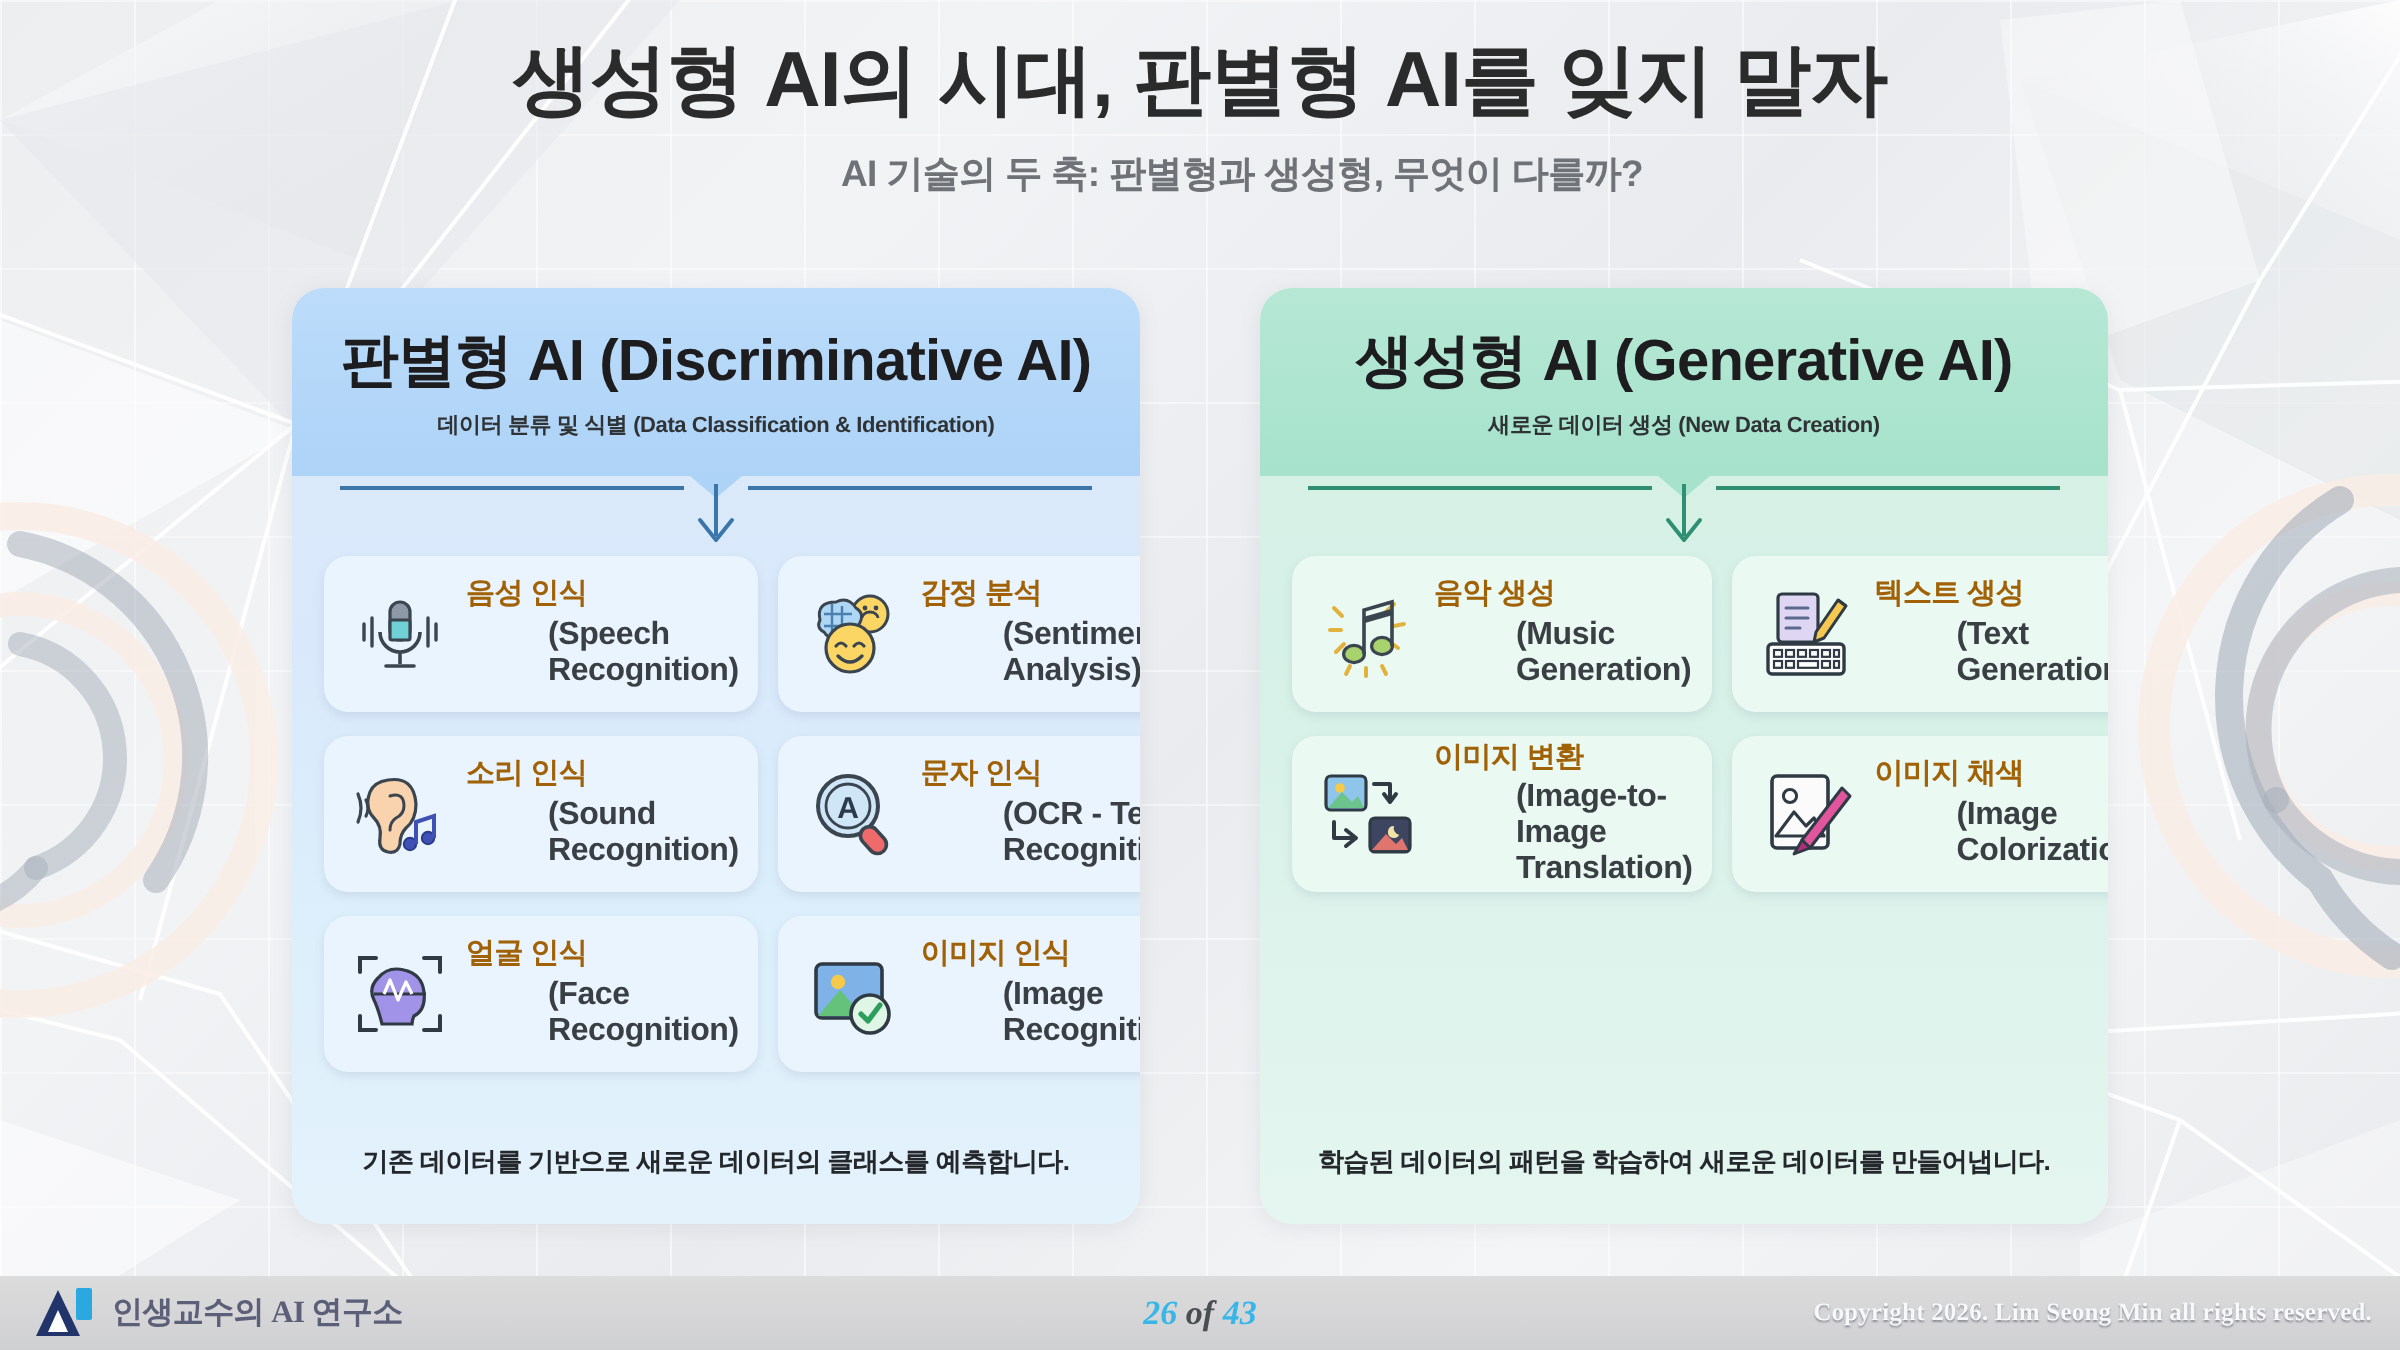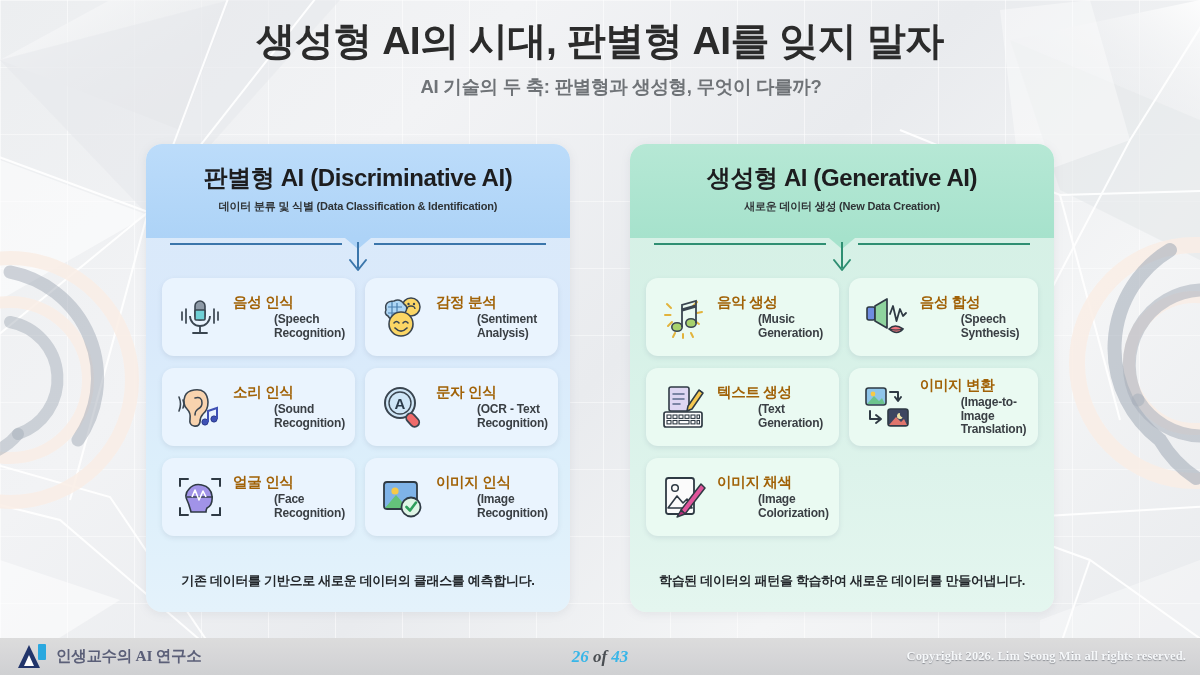--- a/index.html
+++ b/index.html
@@ -78,21 +78,21 @@
     height: 94px;
     padding-top: 20px;
     box-sizing: border-box;
     text-align: center;
     border-radius: 16px 16px 0 0;
   }
   .left  .panel-head { background: linear-gradient(180deg,#bcdcfa 0%, #add3f7 100%); }
   .right .panel-head { background: linear-gradient(180deg,#b6e8d5 0%, #a6e2cc 100%); }
 
   .panel-title {
-    font-size: 24px;
+    font-size: 29px;
     font-weight: 700;
     color: #1d1d1f;
     letter-spacing: -0.4px;
     line-height: 1.2;
   }
   .panel-subtitle {
     font-size: 11px;
     font-weight: 600;
     color: #2f3336;
     margin-top: 6px;
@@ -148,21 +148,21 @@
     margin-right: 7px;
   }
   .card-text { line-height: 1.12; }
   .card-label {
     font-size: 14.5px;
     font-weight: 700;
     color: #a16207;
     letter-spacing: -0.3px;
   }
   .card-sub {
-    font-size: 12px;
+    font-size: 16px;
     font-weight: 600;
     color: #3a3f44;
     margin-top: 3px;
     letter-spacing: -0.2px;
     padding-left: 41px;
   }
 
   .panel-footnote {
     position: absolute;
     left: 0;
@@ -459,35 +459,20 @@
             <path d="M 21,33 L 21,11 L 35,7 L 35,29" fill="none" stroke="#3a4550" stroke-width="1.8"></path>
             <path d="M 21,16 L 35,12" stroke="#3a4550" stroke-width="3.2" fill="none"></path>
           </svg>
         </div>
         <div class="card-text">
           <div class="card-label">음악 생성</div>
           <div class="card-sub">(Music Generation)</div>
         </div>
       </div>
 
-      <div class="card">
-        <div class="card-icon">
-          <svg width="46" height="46" viewBox="0 0 46 46">
-            <rect x="3" y="13" width="8" height="13" rx="2" fill="#6f8ce0" stroke="#2f3a44" stroke-width="1.6"></rect>
-            <path d="M 11,12 L 23,5 L 23,34 L 11,27 Z" fill="#8fd49e" stroke="#2f3a44" stroke-width="1.7" stroke-linejoin="round"></path>
-            <path d="M 26,20 l 3,-8 l 3.5,15 l 3.5,-12 l 3,7 l 3,-3" fill="none" stroke="#2f3a44" stroke-width="1.8" stroke-linecap="round" stroke-linejoin="round"></path>
-            <path d="M 25,35 q 6,-6 14,0 q -6,7 -14,0 z" fill="#f0767f" stroke="#2f3a44" stroke-width="1.6"></path>
-            <path d="M 25,35 q 7,2 14,0" fill="none" stroke="#2f3a44" stroke-width="1.2"></path>
-          </svg>
-        </div>
-        <div class="card-text">
-          <div class="card-label">음성 합성</div>
-          <div class="card-sub">(Speech Synthesis)</div>
-        </div>
-      </div>
 
       <div class="card">
         <div class="card-icon">
           <svg width="46" height="46" viewBox="0 0 46 46">
             <rect x="8" y="3" width="20" height="24" rx="2" fill="#ded6f2" stroke="#2f3a44" stroke-width="1.6"></rect>
             <g stroke="#5b6a8a" stroke-width="1.5" stroke-linecap="round">
               <line x1="12" y1="10" x2="23" y2="10"></line>
               <line x1="12" y1="15" x2="23" y2="15"></line>
               <line x1="12" y1="20" x2="19" y2="20"></line>
             </g>

